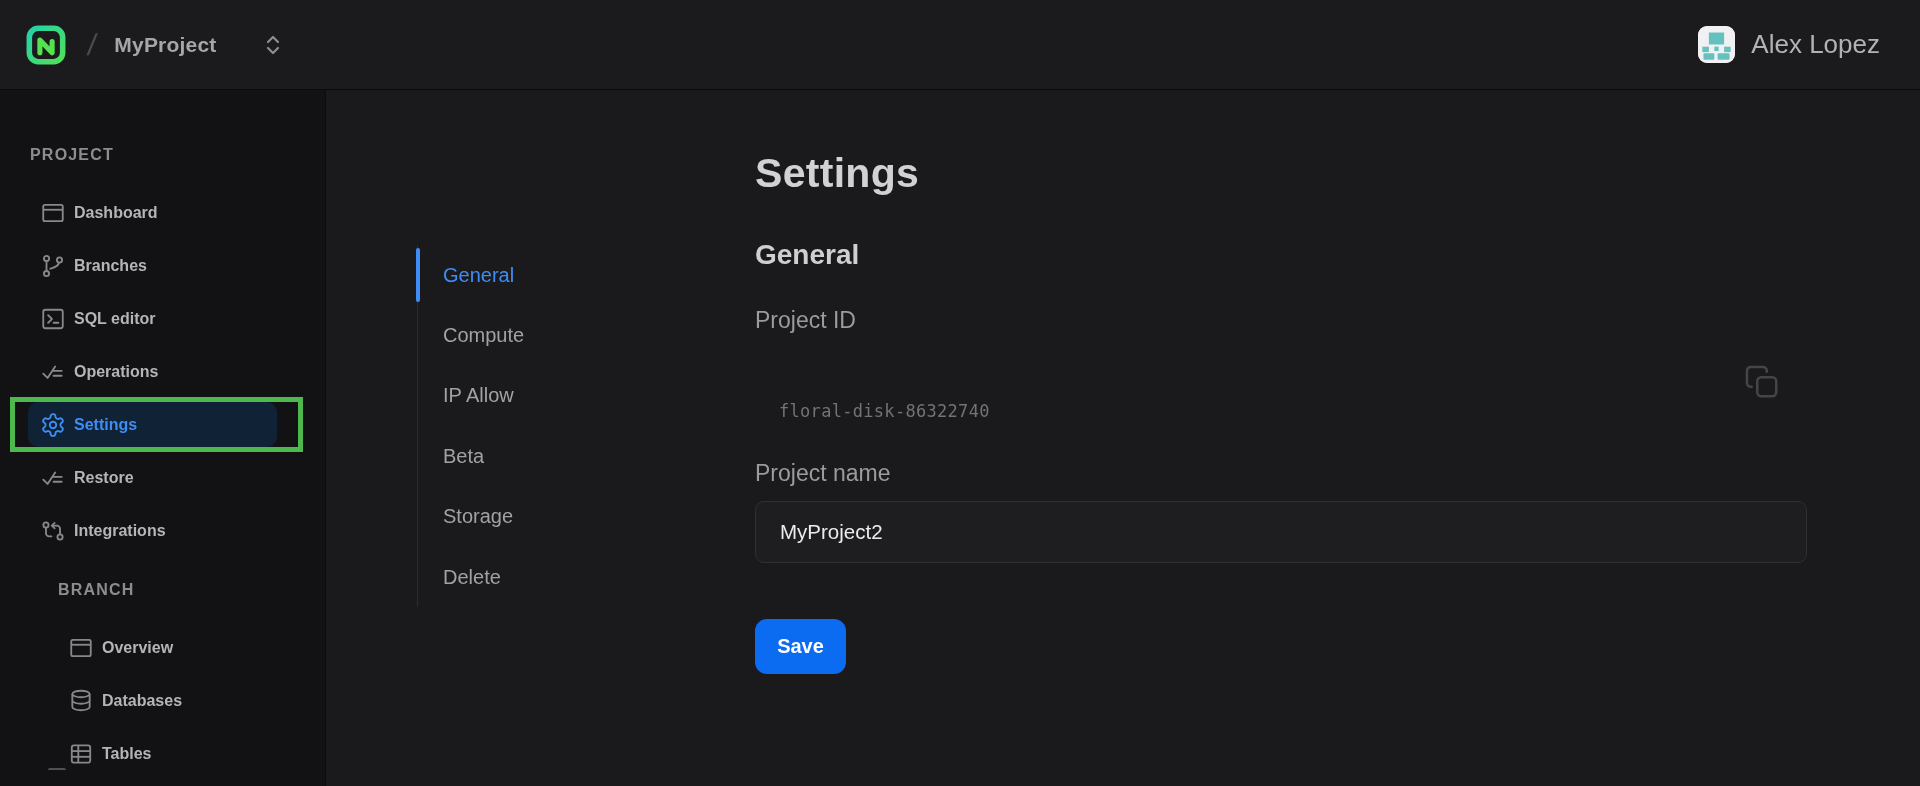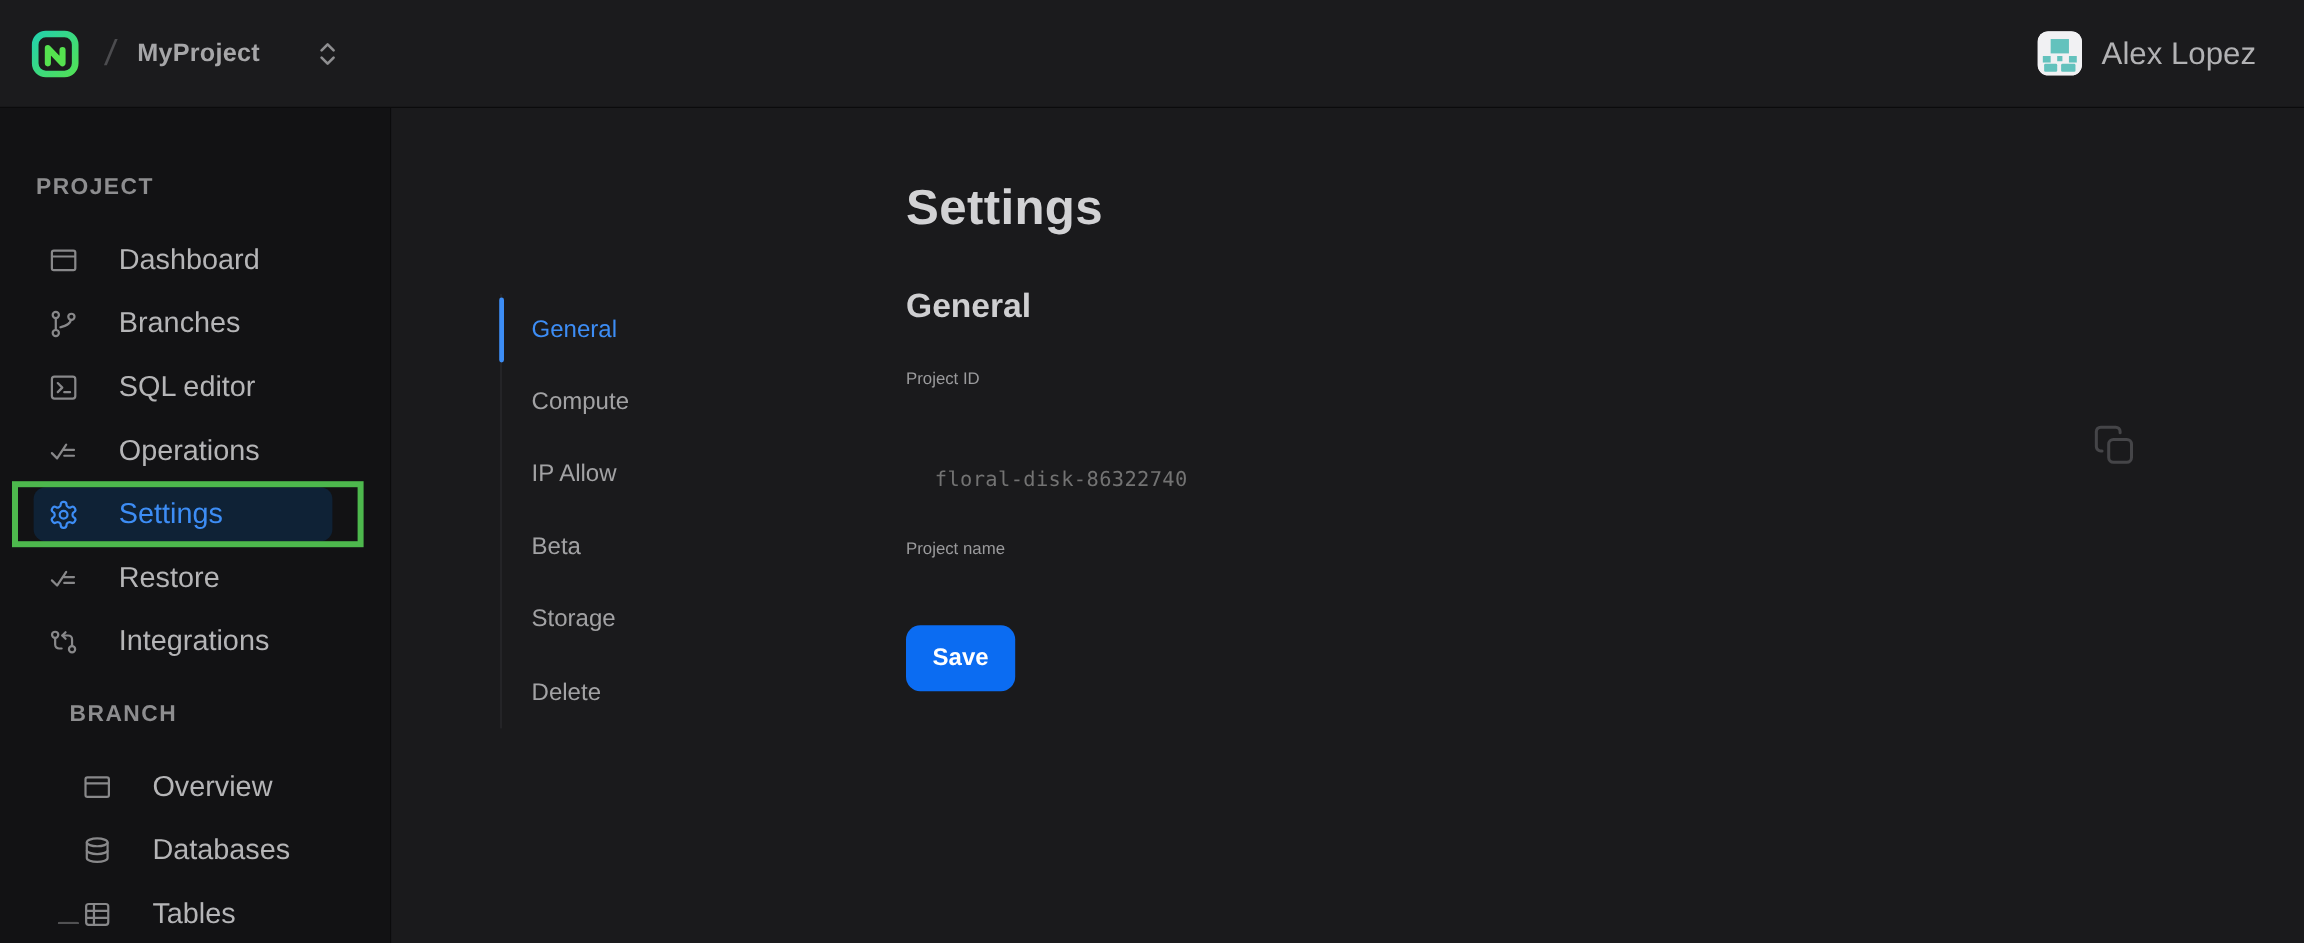--- a/index.html
+++ b/index.html
@@ -29,28 +29,28 @@
 
   
   .layout { display:flex; height:696px; }
 
   
   .sidebar {
     width:326px; background:#121214; border-right:1px solid #0b0b0c;
     padding-top:56px; position:relative; flex-shrink:0;
   }
   .section-label {
-    padding-left:30px; font-size:19px; font-weight:700;
+    padding-left:30px; font-size:16px; font-weight:700;
     letter-spacing:1.2px; color:#8d8d8f; margin-bottom:22px;
   }
   .nav-group { margin-bottom:24px; }
   .nav-item {
     height:53px; margin:0 22px 0 10px; padding-left:30px;
-    display:flex; align-items:center; gap:33px;
-    color:#b5b5b7; font-size:24px; cursor:pointer; position:relative;
+    display:flex; align-items:center; gap:8px;
+    color:#b5b5b7; font-size:16px; cursor:pointer; position:relative;font-weight:bold;
   }
   .nav-item .nicon { width:26px; height:26px; color:#88888a; flex-shrink:0; position:relative; z-index:1; }
   .nav-item .nlabel { position:relative; z-index:1; }
   .nav-item.active { color:#3d8df5; }
   .nav-item.active .nicon { color:#3d8df5; }
   .nav-item.active::before {
     content:''; position:absolute; left:18px; right:26px; top:4px; bottom:4px;
     background:#0f2236; border-radius:10px;
   }
   .annotation-box {
@@ -72,21 +72,21 @@
   }
   .subnav .tab.active { color:#3d8df5; }
   .subnav .tab.active::before {
     content:''; position:absolute; left:-2.5px; top:3px; bottom:3px; width:4px;
     background:#3d8df5; border-radius:2px;
   }
 
   .content { position:absolute; left:429px; top:0; width:1052px; }
   .page-title { margin-top:60px; font-size:41px; font-weight:700; color:#d2d2d4; letter-spacing:.3px; }
   .section-title { margin-top:42px; font-size:28px; font-weight:700; color:#cfcfd1; }
-  .field-label { margin-top:36px; font-size:14px; color:#9b9b9d; }
+  .field-label { margin-top:36px; font-size:23px; color:#9b9b9d; }
   .id-row { margin-top:34px; position:relative; height:40px; display:flex; align-items:center; }
   .id-value { padding-left:24px; font-family:"DejaVu Sans Mono", monospace; font-size:17px; color:#737373; letter-spacing:.3px;margin-top:45px; }
   .copy-btn { position:absolute; right:25px; top:-6px; width:40px; height:40px; color:#454548; cursor:pointer; display:flex; align-items:center; justify-content:center; }
   .name-label { margin-top:52px; }
   .name-input {
     margin-top:14px; width:100%; height:62px;
     background:#1e1e20; border:1px solid #303033; border-radius:9px;
     padding:0 24px; font-size:20.5px; color:#ececee;
     font-family:"Liberation Sans", sans-serif; outline:none; display:block;
   }
@@ -302,17 +302,18 @@
         <span class="id-value">floral-disk-86322740</span>
         <span class="copy-btn">
           <svg width="38" height="38" viewBox="0 0 24 24" fill="none" stroke="currentColor" stroke-width="1.6" stroke-linecap="round" stroke-linejoin="round">
             <rect x="9" y="9" width="12" height="12" rx="2.5"></rect>
             <path d="M5.5 15H4.8A2.3 2.3 0 0 1 2.5 12.7V4.8A2.3 2.3 0 0 1 4.8 2.5h7.9A2.3 2.3 0 0 1 15 4.8v.7"></path>
           </svg>
         </span>
       </div>
 
       <div class="field-label name-label">Project name</div>
+      <input class="name-input" type="text" value="MyProject2" style="">
 
       <button class="save-btn">Save</button>
     </div>
   </div>
 </div>
 
 </body></html>

